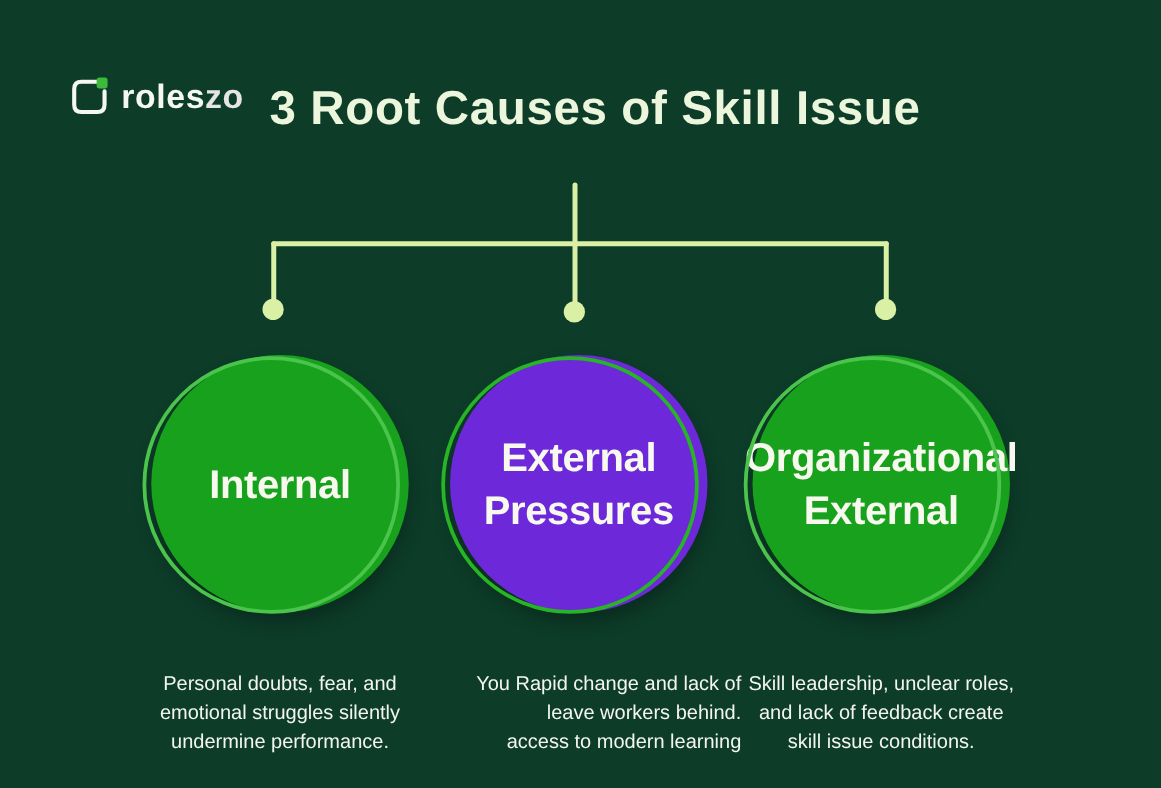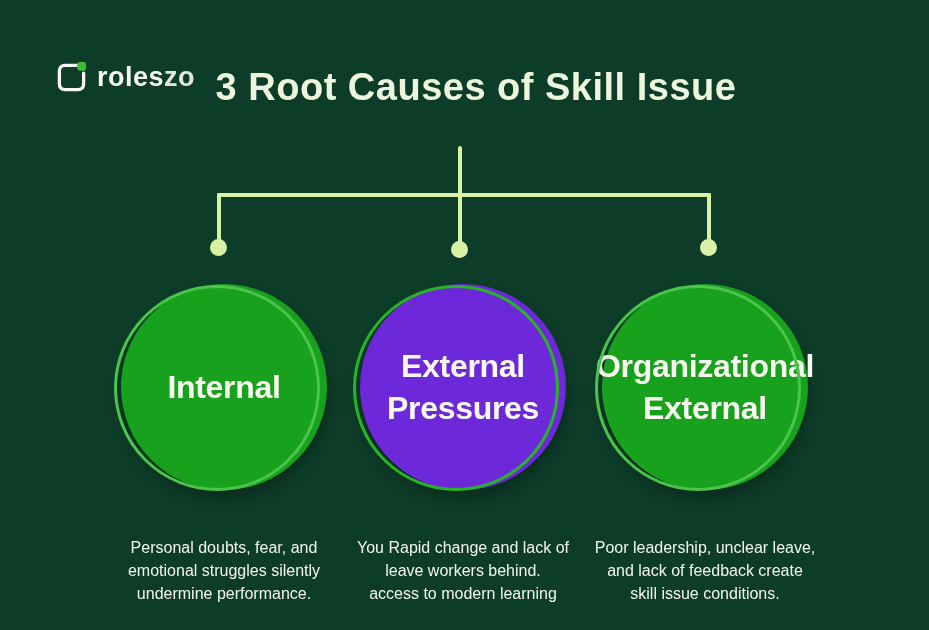--- a/index.html
+++ b/index.html
@@ -77,21 +77,21 @@
     line-height: 42px; color: #f7f9ef;
   }
 
   
   .desc {
     position: absolute; top: 536px; width: 260px;
     text-align: center; color: #f3f5f1;
     font-size: 16px; line-height: 23px;
   }
   .desc.col-1 { left: 94px; }
-  .desc.col-2 { left: 333px; }
+  .desc.col-2 { left: 333px; text-align: right; }
   .desc.col-3 { left: 575px; }
   .desc-line { display: block; white-space: nowrap; }
 </style>
 </head>
 <body>
 
 <div class="canvas">
 
   <div class="logo">
     <svg class="logo-icon" width="33" height="33" viewBox="0 0 34 34" aria-hidden="true">
@@ -140,18 +140,18 @@
     <span class="desc-line">Personal doubts, fear, and</span>
     <span class="desc-line">emotional struggles silently</span>
     <span class="desc-line">undermine performance.</span>
   </p>
   <p class="desc col-2">
     <span class="desc-line">You Rapid change and lack of</span>
     <span class="desc-line">leave workers behind.</span>
     <span class="desc-line">access to modern learning</span>
   </p>
   <p class="desc col-3">
-    <span class="desc-line">Poor leadership, unclear leave,</span>
+    <span class="desc-line">Skill leadership, unclear roles,</span>
     <span class="desc-line">and lack of feedback create</span>
     <span class="desc-line">skill issue conditions.</span>
   </p>
 
 </div>
 
 </body></html>

